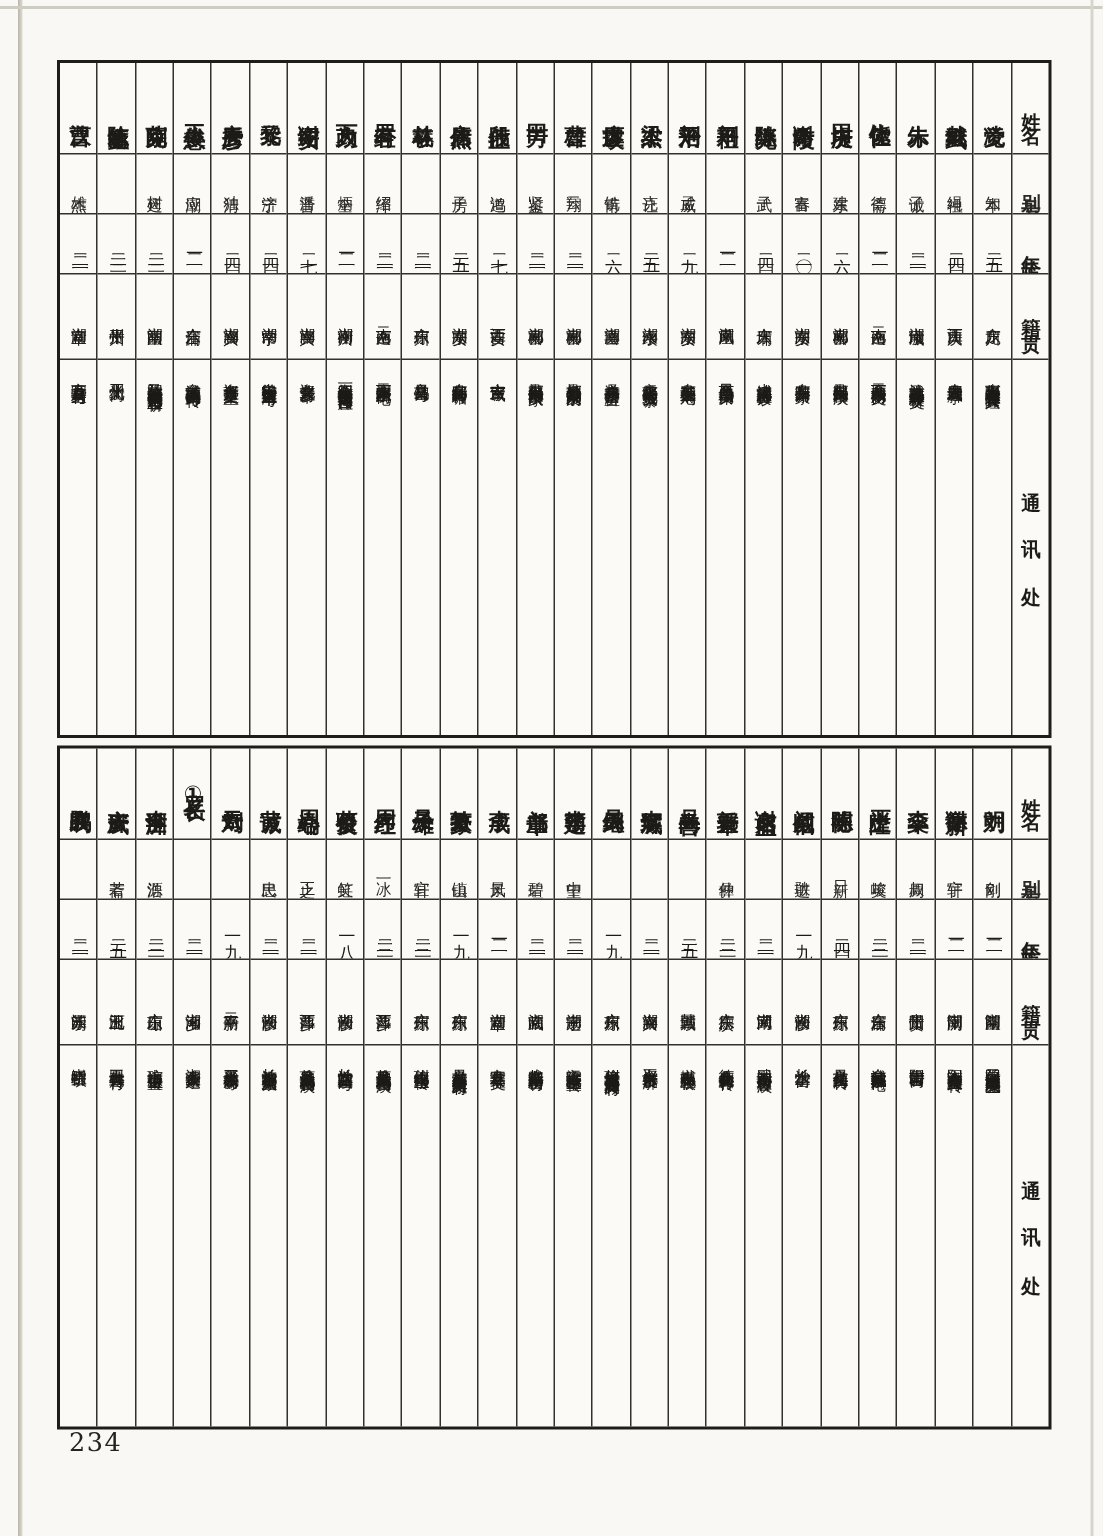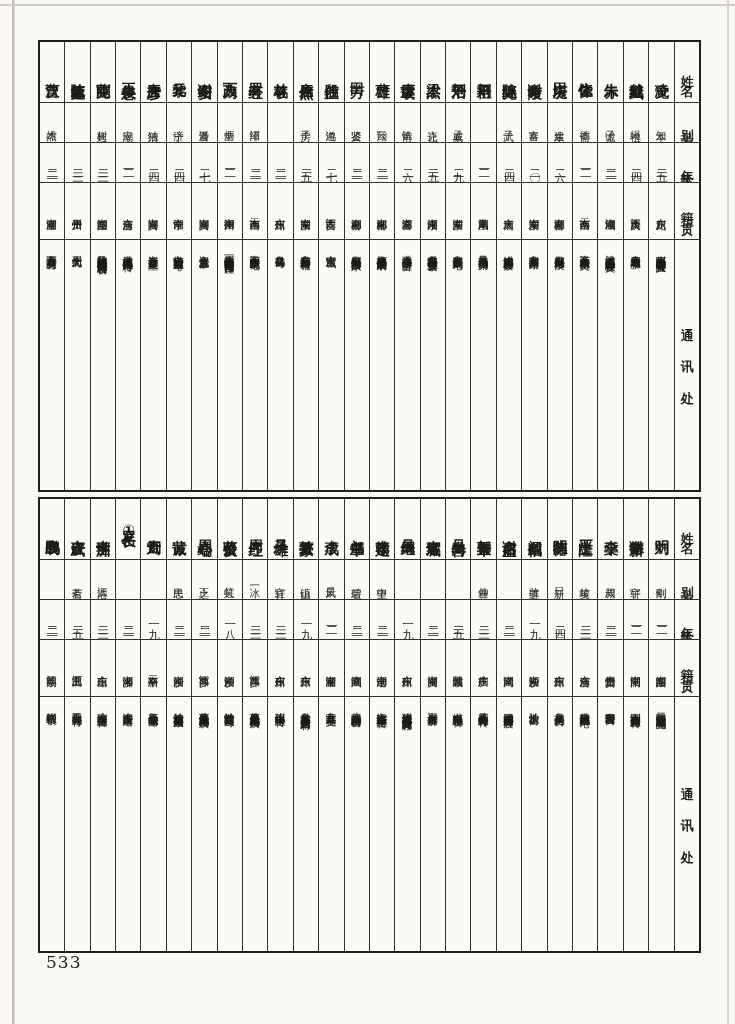--- a/index.html
+++ b/index.html
@@ -482,14 +482,14 @@
 
   <div class="col person-col">
     <div class="cell name-cell">袁鹏鹍</div>
     <div class="cell alias-cell"></div>
     <div class="cell age-cell">二二</div>
     <div class="cell origin-cell">江苏崇明</div>
     <div class="cell address-cell">崇明虹桥镇</div>
   </div>
 </div>
 
-  <div class="page-number">533</div>
+  <div class="page-number">234</div>
 </div>
 
 </body></html>

